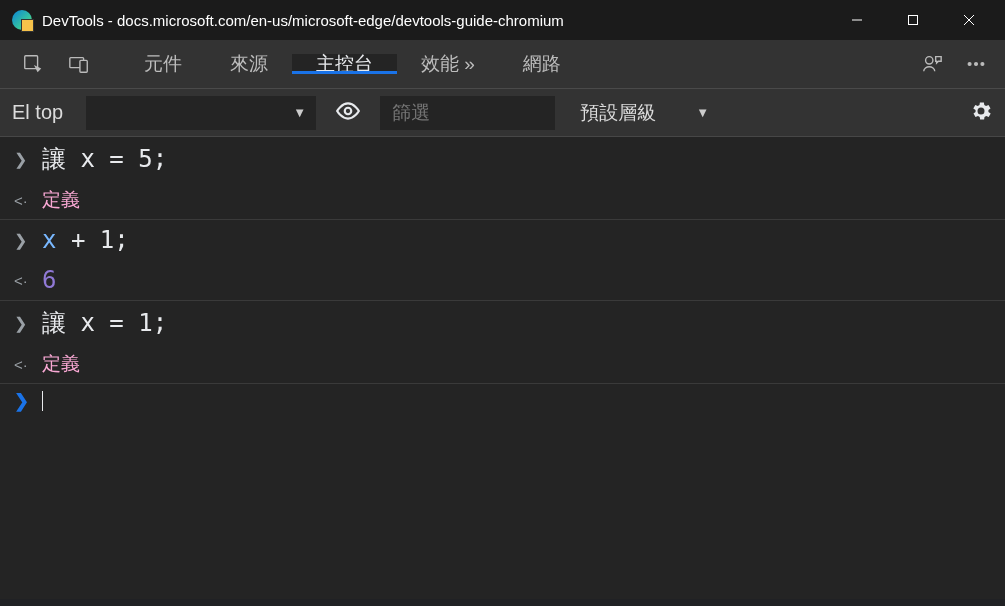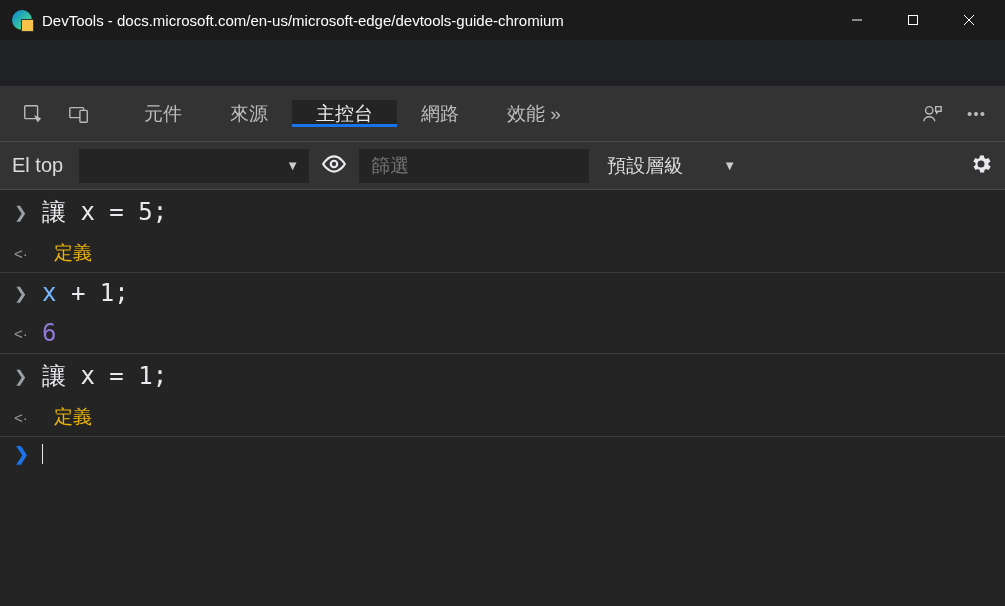--- a/index.html
+++ b/index.html
@@ -37,27 +37,26 @@
   .title-text { font-size: 15px; color:#fff; flex:1; white-space:nowrap; overflow:hidden; }
   .win-controls { display:flex; gap: 0; margin-left:auto; }
   .win-btn {
     width: 56px; height: 40px;
     display:flex; align-items:center; justify-content:center;
     color:#fff;
   }
   .win-btn svg { width:12px; height:12px; stroke:#fff; stroke-width:1; fill:none; }
 
   .tabbar {
-    height: 56px;
+    height: 49px;
     background: #333333;
     display:flex;
     align-items:center;
     border-bottom: 1px solid #4a4a4a;
     padding: 14px 10px;
-    margin-top: 46px;
   }
   .tool-icon {
     width: 34px; height: 34px;
     display:flex; align-items:center; justify-content:center;
     margin: 0 6px;
     color:#bbb;
   }
   .tool-icon svg { width:22px; height:22px; stroke:#bbb; fill:none; stroke-width:1.5; }
   .tabs { display:flex; align-items:stretch; height:100%; margin-left:18px; }
   .tab {
@@ -84,42 +83,42 @@
     color:#bbb;
   }
   .tabbar-right svg { width:22px; height:22px; stroke:#bbb; fill:none; stroke-width:1.5;}
 
   .controlbar {
     height: 48px;
     background: #333333;
     display:flex;
     align-items:center;
     padding: 0 12px;
-    gap: 12px;
+    gap: 19px;
     border-bottom:1px solid #474747;
   }
   .context-label { font-size:20px; color:#dcdcdc; margin-right:4px;}
   .context-select {
     background:#242424;
     height:34px;
     width:230px;
     display:flex;
     align-items:center;
     justify-content:flex-end;
     padding:0 10px;
   }
   .dd-caret { color:#ccc; font-size:13px; }
   .eye-icon svg { width:26px; height:26px; stroke:#e8eaed; stroke-width:2; fill:none;}
   .filter-input {
     background:#242424;
     color:#9aa0a6;
     font-size:19px;
     padding: 5px 12px;
     height:34px;
-    width:230px;
+    width:175px;
     border:none;
     outline:none;
   }
   .level-select {
     display:flex; align-items:center; gap:40px;
     font-size:19px; color:#dcdcdc;
     padding:0 6px;
     text-align:center;
   }
   .gear-icon { margin-left:auto; }
@@ -139,21 +138,21 @@
   }
   .row.sep { border-bottom:1px solid #3a3a3a; }
   .marker { width:16px; flex-shrink:0; color:#9aa0a6; font-size:16px; }
   .marker.input { color:#9aa0a6; }
   .marker.output { color:#9aa0a6; font-size:15px; }
   .marker.prompt { color:#1a73e8; font-weight:bold; font-size:18px;}
   .code { font-family: Consolas, monospace; font-size:24px; }
   .tok-var { color:#79b8ff; }
   .tok-result { color:#9079d6; }
   .txt-plain { color:#e8eaed; }
-  .txt-dim { color:#eab308;margin-left:12px; }
+  .txt-dim { color:#f9a8d4; }
   .cursor-line {
     width:1px; height:20px; background:#e8eaed;
     animation: blink 1s step-end infinite;
   }
   @keyframes blink { 50% { opacity:0; } }
 </style>
 </head>
 <body>
 
 <div class="titlebar">
@@ -196,24 +195,24 @@
     <div class="tab">
         <span>元件</span>
       </div>
     <div class="tab">
         <span>來源</span>
       </div>
     <div class="tab active">
         <span>主控台</span>
       </div>
     <div class="tab">
+        <span>效能 »</span>
+      </div>
+    <div class="tab">
         <span>網路</span>
-      </div>
-    <div class="tab">
-        <span>效能 »</span>
       </div>
   </div>
   <div class="tabbar-right">
     <div class="icon-btn">
       <svg viewBox="0 0 24 24">
           <circle cx="9" cy="8" r="4"></circle>
           <path d="M3 20c0-3 3-5 6-5s6 2 6 5"></path>
           <path d="M16 4h6v5h-3l-2 2v-2h-1z"></path>
         </svg>
     </div>

